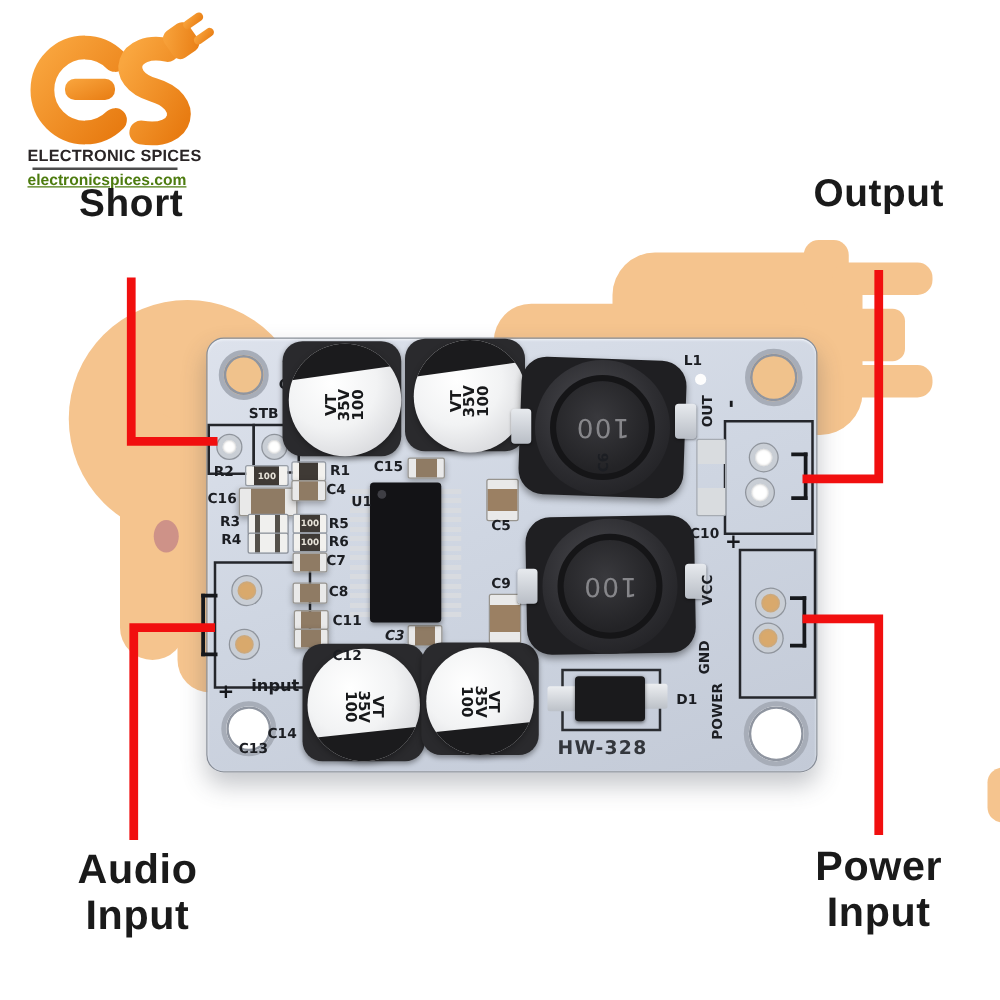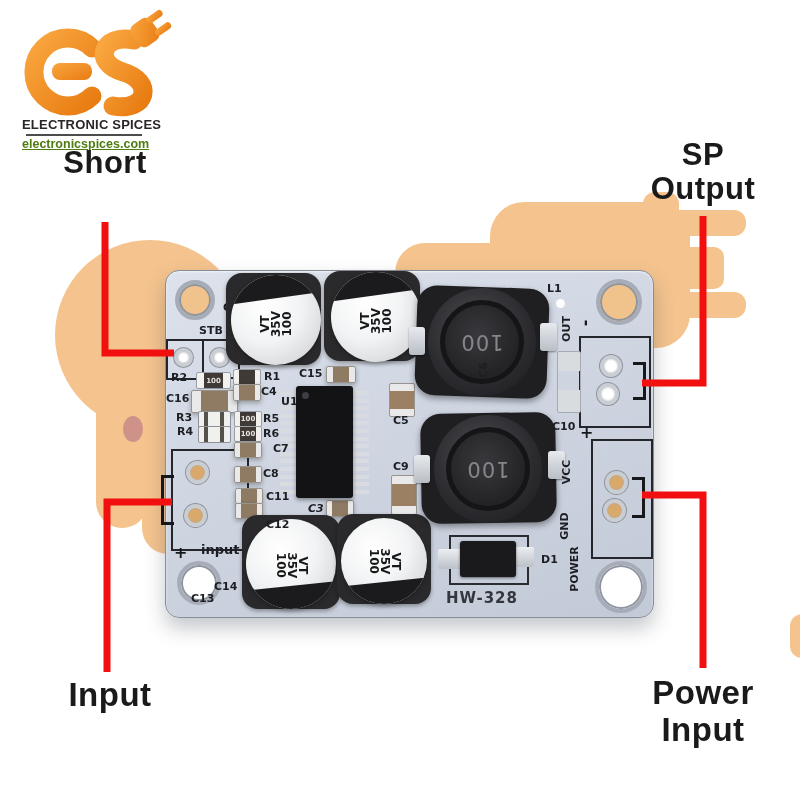--- a/index.html
+++ b/index.html
@@ -245,21 +245,21 @@
 
     <span class="lbl" style="left:33px;top:53px;">STB</span>
     <span class="lbl" style="left:5px;top:100px;">R2</span>
     <span class="lbl" style="left:0px;top:121px;">C16</span>
     <span class="lbl" style="left:10px;top:140px;">R3</span>
     <span class="lbl" style="left:11px;top:154px;">R4</span>
     <span class="lbl" style="left:98px;top:99px;">R1</span>
     <span class="lbl" style="left:95px;top:114px;">C4</span>
     <span class="lbl" style="left:97px;top:141px;">R5</span>
     <span class="lbl" style="left:97px;top:156px;">R6</span>
-    <span class="lbl" style="left:95px;top:171px;padding-left:12px;">C7</span>
+    <span class="lbl" style="left:95px;top:171px;">C7</span>
     <span class="lbl" style="left:97px;top:196px;">C8</span>
     <span class="lbl" style="left:100px;top:219px;">C11</span>
     <span class="lbl" style="left:100px;top:247px;">C12</span>
     <span class="lbl" style="left:133px;top:96px;">C15</span>
     <span class="lbl" style="left:115px;top:124px;">U1</span>
     <span class="lbl" style="left:227px;top:143px;">C5</span>
     <span class="lbl" style="left:227px;top:189px;">C9</span>
     <span class="lbl" style="left:142px;top:231px;font-style:italic;">C3</span>
     <span class="vc" style="left:317px;top:99px;">C6</span>
     <span class="lbl" style="left:381px;top:11px;">L1</span>
@@ -283,24 +283,24 @@
       <polyline points="703,216 703,383 642,383"></polyline>
       <polyline points="172,502 107,502 107,672"></polyline>
       <polyline points="642,495 703,495 703,668"></polyline>
     </g>
   </svg>
 
   <div class="callout" style="left:25px;top:146px;">
     <div>Short</div>
   </div>
   <div class="callout" style="left:623px;top:138px;">
-    <div>SP</div>
     <div>Output</div>
   </div>
   <div class="callout big" style="left:30px;top:676px;">
+    <div>Audio</div>
     <div>Input</div>
   </div>
   <div class="callout big" style="left:623px;top:674px;">
     <div>Power</div>
     <div>Input</div>
   </div>
 
 </div>
 
 </body></html>

